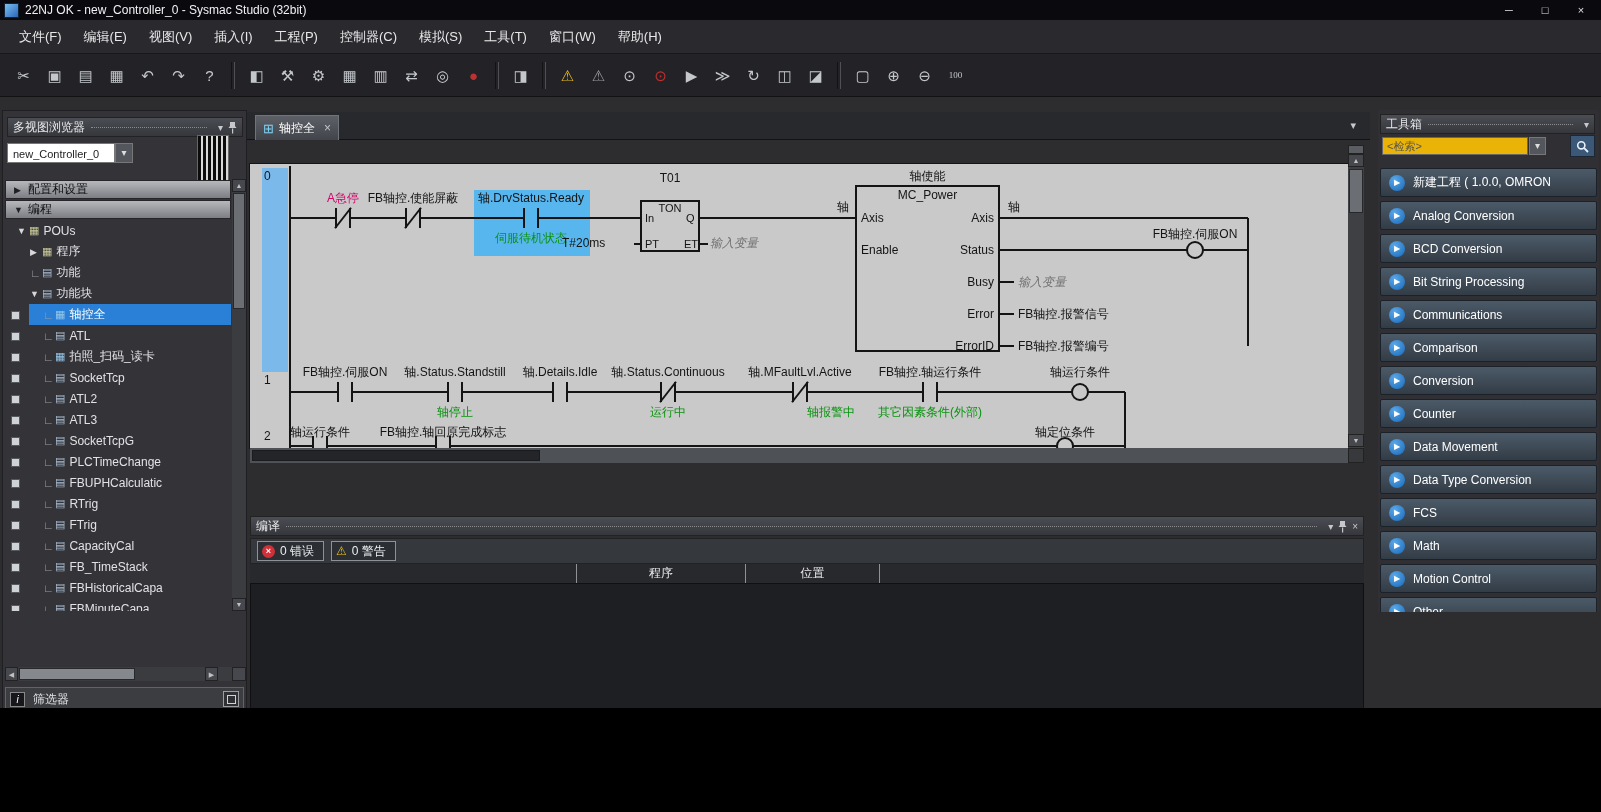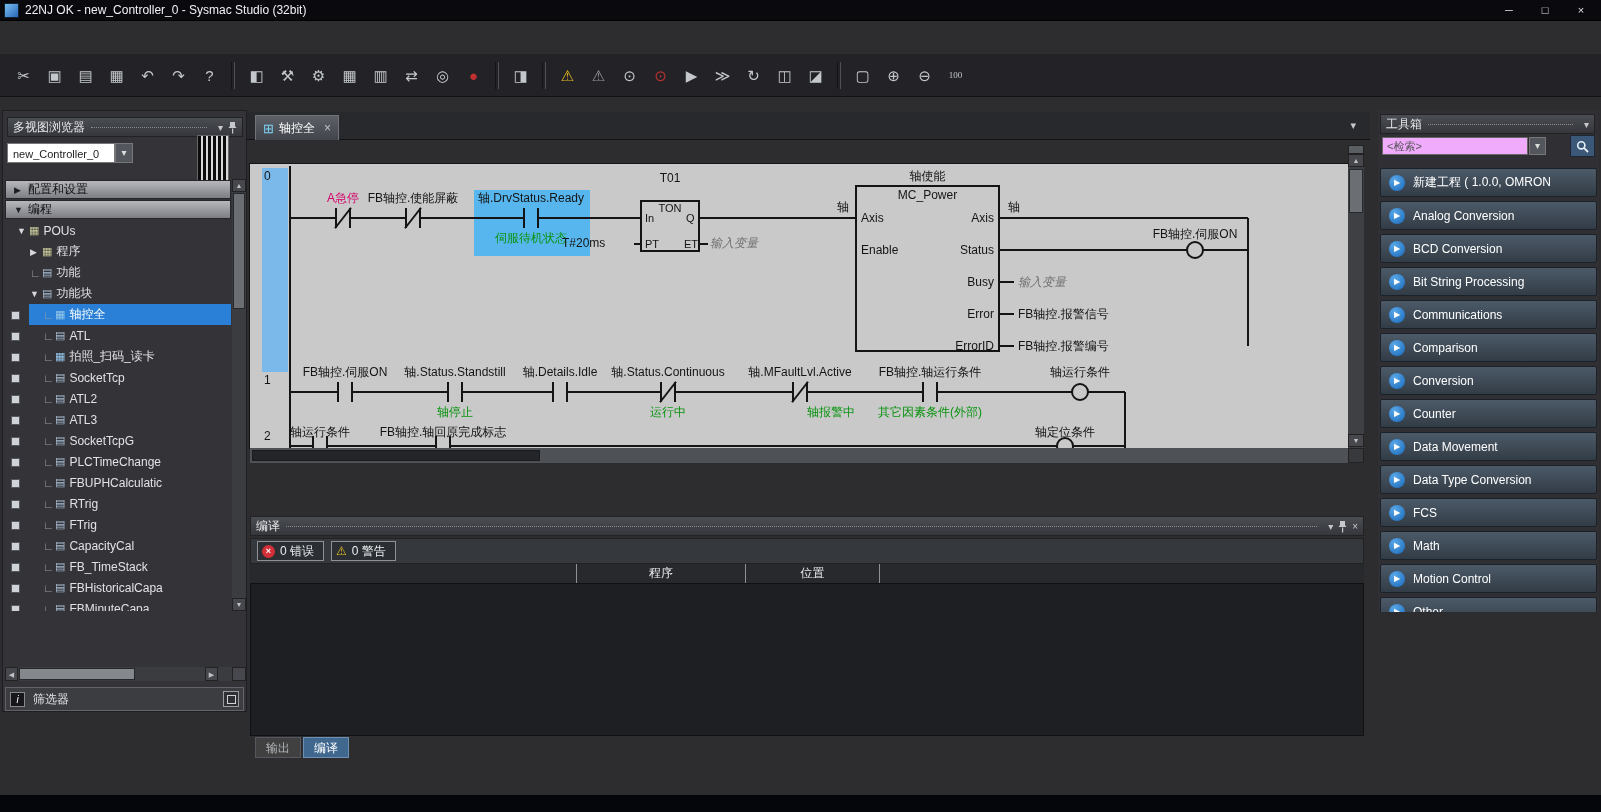--- a/index.html
+++ b/index.html
@@ -1,16 +1,16 @@
 <!DOCTYPE html>
 <html><head>
 <meta charset="utf-8">
 <style>
   html,body{margin:0;padding:0;background:#000;}
-  #app{position:relative;width:1601px;height:812px;overflow:hidden;background:#2d2d30;
+  #app{position:relative;width:1601px;height:708px;overflow:hidden;background:#2d2d30;
        font-family:"Liberation Sans",sans-serif;font-size:12px;color:#ddd;}
   
   #title-bar{position:absolute;left:0;top:0;width:100%;height:20px;background:#0a0a0e;display:flex;align-items:center;border-bottom:1px solid #000;}
   #app-icon{width:13px;height:13px;margin:0 6px 0 4px;background:linear-gradient(135deg,#7ac0f0,#2a66b8);border:1px solid #123;}
   #title-text{font-size:12px;color:#f2f2f4;white-space:nowrap;}
   #win-controls{margin-left:auto;display:flex;margin-right:2px;}
   .win-btn{width:36px;height:19px;text-align:center;line-height:18px;color:#e0e0e4;font-size:11px;}
   #menu-bar{position:absolute;left:0;top:20px;width:100%;height:34px;background:#2a2a2e;border-bottom:1px solid #18181b;display:flex;align-items:center;padding-left:8px;box-sizing:border-box;}
   .menu-item{padding:0 11px;font-size:13px;color:#e8e8ea;}
   #toolbar{position:absolute;left:0;top:54px;width:100%;height:43px;background:#232327;border-bottom:1px solid #111;display:flex;align-items:center;padding-left:8px;box-sizing:border-box;}
@@ -86,21 +86,21 @@
   .bc{position:absolute;top:0;height:19px;line-height:19px;text-align:center;font-size:12px;color:#ececf0;border-left:1px solid #8e9196;box-sizing:border-box;}
   .c0{left:0;width:46px;border-left:none;}
   .c1{left:46px;width:280px;}
   .c2{left:326px;width:169px;}
   .c3{left:495px;width:135px;border-right:1px solid #8e9196;}
   #build-body{position:absolute;left:250px;top:583px;width:1114px;height:153px;background:#1d1f22;border:1px solid #101012;box-sizing:border-box;}
   .btab{position:absolute;width:46px;height:21px;line-height:20px;text-align:center;font-size:12px;background:#404040;color:#b4b6ba;border:1px solid #55585e;box-sizing:border-box;}
   .btab.active{background:#40688e;color:#fff;border-color:#6d91b4;}
   
   #toolbox{position:absolute;left:1378px;top:110px;width:221px;height:502px;background:#303034;overflow:hidden;}
-  #tbx-search{position:absolute;left:4px;top:27px;width:146px;height:18px;border:1px solid #666;background:#f0abfc;color:#555;font-size:11px;padding:0 4px;box-sizing:border-box;font-family:"Liberation Sans",sans-serif;}
+  #tbx-search{position:absolute;left:4px;top:27px;width:146px;height:18px;border:1px solid #666;background:#eab308;color:#555;font-size:11px;padding:0 4px;box-sizing:border-box;font-family:"Liberation Sans",sans-serif;}
   #tbx-search-dd{position:absolute;left:151px;top:27px;width:17px;height:18px;background:#53565c;border:1px solid #777;color:#ddd;text-align:center;line-height:16px;font-size:10px;box-sizing:border-box;}
   #tbx-search-btn{position:absolute;left:192px;top:25px;width:25px;height:22px;background:#3b5878;border:1px solid #1d2733;display:flex;align-items:center;justify-content:center;box-sizing:border-box;}
   #tbx-items{position:absolute;left:2px;top:58px;width:217px;}
   .tbx-item{height:29px;margin-bottom:4px;background:linear-gradient(#4c5a68,#323c46);border:1px solid #1b2128;border-radius:2px;display:flex;align-items:center;color:#fff;font-size:12px;box-sizing:border-box;}
   .tbx-icon{width:16px;height:16px;flex:0 0 16px;border-radius:50%;background:radial-gradient(circle at 35% 30%,#5aa8e8,#1868b8);color:#fff;font-size:8px;text-align:center;line-height:16px;margin:0 8px;}
   .tbx-label{white-space:nowrap;}
   #bottom-strip{position:absolute;left:0;top:795px;width:1601px;height:17px;background:#05060b;}
 </style>
 </head>
 <body>
@@ -110,20 +110,32 @@
   <div id="title-bar">
     <span id="app-icon"></span>
     <span id="title-text">22NJ OK - new_Controller_0 - Sysmac Studio (32bit)</span>
     <span id="win-controls">
       <span class="win-btn">─</span>
       <span class="win-btn">□</span>
       <span class="win-btn">×</span>
     </span>
   </div>
 
+  <div id="menu-bar">
+      <span class="menu-item">文件(F)</span>
+      <span class="menu-item">编辑(E)</span>
+      <span class="menu-item">视图(V)</span>
+      <span class="menu-item">插入(I)</span>
+      <span class="menu-item">工程(P)</span>
+      <span class="menu-item">控制器(C)</span>
+      <span class="menu-item">模拟(S)</span>
+      <span class="menu-item">工具(T)</span>
+      <span class="menu-item">窗口(W)</span>
+      <span class="menu-item">帮助(H)</span>
+    </div>
 
   <div id="toolbar">
       <span class="tb-btn">✂</span>
       <span class="tb-btn">▣</span>
       <span class="tb-btn">▤</span>
       <span class="tb-btn">▦</span>
       <span class="tb-btn">↶</span>
       <span class="tb-btn">↷</span>
       <span class="tb-btn">?</span>
       <span class="tb-sep"></span>

